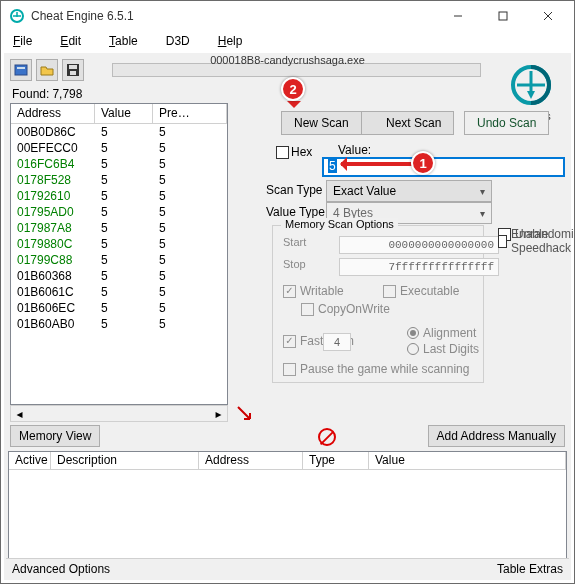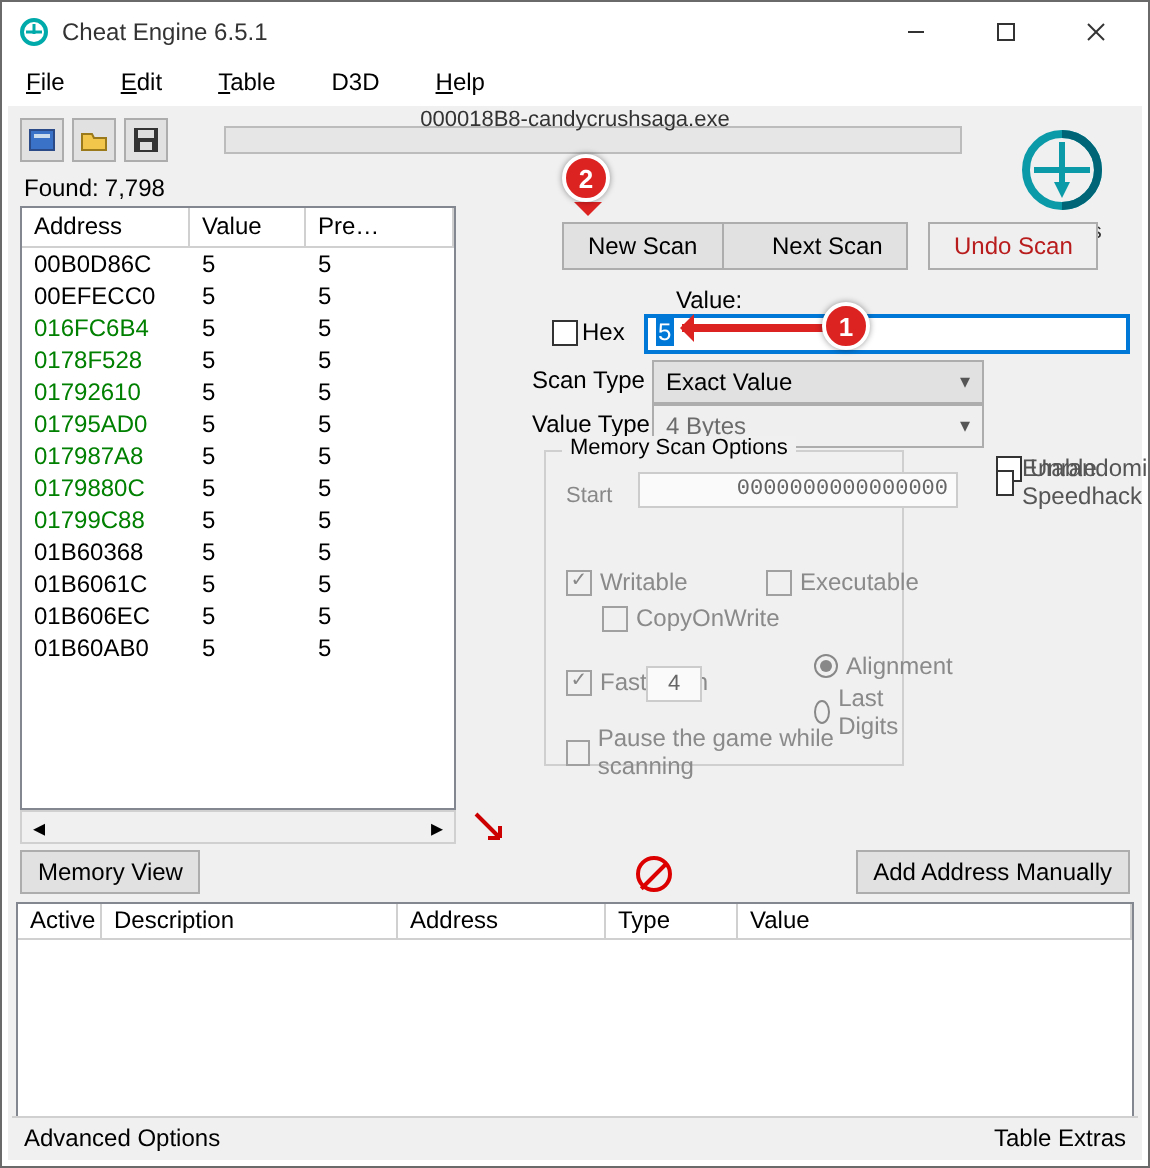--- a/index.html
+++ b/index.html
@@ -30,38 +30,38 @@
   .grow .a { width: 84px; padding-left: 6px; }
   .grow .v { width: 58px; padding-left: 6px; color: #000; }
   .grow .p { flex: 1; padding-left: 6px; color: #000; }
   .green .a { color: #008000; } .black .a { color: #000; }
   .hscroll { position: absolute; left: 6px; top: 352px; width: 218px; height: 17px; background: #f0f0f0; border: 1px solid #d0d0d0; display:flex; align-items:center; }
   .hscroll .lt,.hscroll .rt{width:17px;height:15px;display:flex;align-items:center;justify-content:center;background:#f0f0f0;}
   .hscroll .track{flex:1;}
   .memview { position: absolute; left: 6px; top: 372px; height: 22px; padding: 0 8px; border: 1px solid #adadad; background: #e1e1e1; }
   .arrowcol { position: absolute; left: 230px; top: 350px; width: 20px; height: 20px; display:flex; align-items:center; justify-content:center; }
   .btn { border: 1px solid #adadad; background: #e1e1e1; padding: 3px 12px; height: 24px; }
-  .btn.disabled { color: #b91c1c; background: #efefef; }
+  .btn.disabled { color: #14532d; background: #efefef; }
   .newscan { position: absolute; left: 277px; top: 58px; }
   .nextscan { position: absolute; left: 357px; top: 58px; padding-left: 24px; }
   .undoscan { position: absolute; left: 460px; top: 58px; }
   .vallabel { position: absolute; left: 310px; top: 90px; font-size: 12px; margin-left: 24px; }
-  .hexchk { position: absolute; left: 272px; top: 106px; display:flex; align-items:center; gap:2px; }
+  .hexchk { position: absolute; left: 272px; top: 92px; display:flex; align-items:center; gap:2px; }
   .chkbox { width: 13px; height: 13px; border: 1px solid #333; background: #fff; display:inline-flex; align-items:center; justify-content:center; }
   .chkbox.checked::after{content:"✓";font-size:10px;line-height:10px;}
   .chkbox.disabled{border-color:#a0a0a0;background:#f0f0f0;color:#888;}
   .valinput { position: absolute; left: 318px; top: 104px; width: 243px; height: 20px; border: 2px solid #0078d7; background: #fff; padding: 0 4px; color: #0050e8; }
   .valinput .sel { background: #0078d7; color: #fff; padding: 0 1px; }
   .rowlbl { position: absolute; font-size: 12px; }
   .combo { position: absolute; height: 22px; border: 1px solid #adadad; background: #e1e1e1; display: flex; align-items: center; padding: 0 6px; justify-content: space-between; }
   .combo.disabled { background: #efefef; color: #6b6b6b; }
   .combo .chev { font-size: 10px; color: #555; }
-  .memopt { position: absolute; left: 268px; top: 172px; width: 180px; height: 158px; border: 1px solid #cfcfcf; }
+  .memopt { position: absolute; left: 268px; top: 172px; width: 212px; height: 158px; border: 1px solid #cfcfcf; }
   .memopt .legend { position: absolute; left: 8px; top: -8px; background: #f0f0f0; padding: 0 4px; font-size: 11px; }
-  .mo-row { position: absolute; left: 10px; display: flex; align-items: flex-end; gap: 0; }
+  .mo-row { position: absolute; left: 10px; display: flex; align-items: flex-start; gap: 20px; }
   .mo-row .lab { width: 36px; color: #888; font-size: 11px; }
   .mo-row input.rangebox { width: 160px; height: 18px; border: 1px solid #ccc; background: #fafafa; font-family: "Courier New", monospace; font-size: 11px; text-align: right; padding: 0 4px; color: #666; }
   .optchk { position:absolute; display:flex; gap:4px; align-items:center; color:#555; font-size:11px;}
   .optchk.disabled{color:#8a8a8a;}
   .rightopts { position: absolute; left: 494px; top: 174px; display:flex; flex-direction:column; gap:4px; font-size:11px; }
   .fastscanbox { position:absolute; left:50px; top:107px; width:28px; height:18px; border:1px solid #ccc; background:#fafafa; text-align:center; font-size:11px; color:#666; }
   .radio { width:12px;height:12px;border:1px solid #888;border-radius:50%;display:inline-flex;align-items:center;justify-content:center; }
   .radio.checked::after{content:"";width:6px;height:6px;background:#888;border-radius:50%;}
   .nosign { position:absolute; left:314px; top:375px; width:18px;height:18px;border:2px solid #d00;border-radius:50%;}
   .nosign::after{content:"";position:absolute;left:-2px;right:-2px;top:50%;height:2px;background:#d00;transform:rotate(-45deg);}
@@ -267,20 +267,24 @@
     <span>4 Bytes</span>
       <span class="chev">▾</span>
   </div>
 
   <div class="memopt">
     <div class="legend">Memory Scan Options</div>
     <div class="mo-row" style="top:10px;">
       <span class="lab">Start</span>
       <input class="rangebox" disabled="" value="0000000000000000" style="">
     </div>
+    <div class="mo-row" style="top:32px;">
+      <span class="lab">Stop</span>
+      <input class="rangebox" disabled="" value="7fffffffffffffff" style="">
+    </div>
     <div class="optchk disabled" style="left:10px;top:58px;">
       <span class="chkbox checked disabled"></span>
       <span>Writable</span>
     </div>
     <div class="optchk disabled" style="left:110px;top:58px;">
       <span class="chkbox disabled"></span>
       <span>Executable</span>
     </div>
     <div class="optchk disabled" style="left:28px;top:76px;">
       <span class="chkbox disabled"></span>

